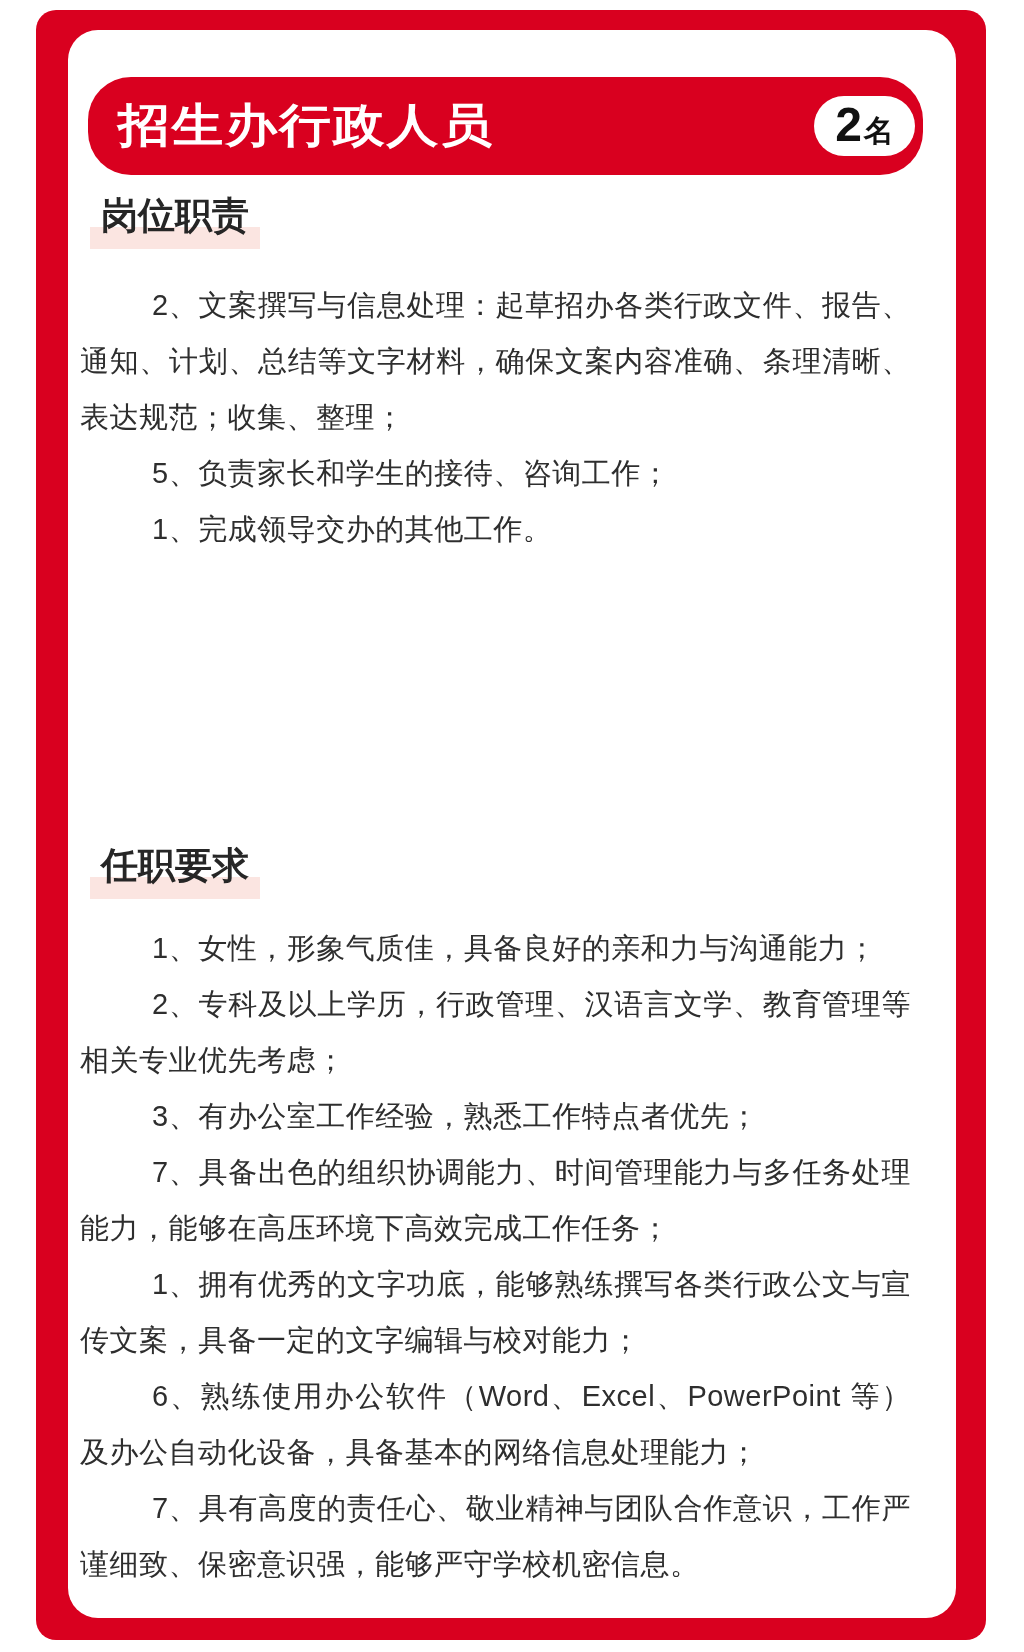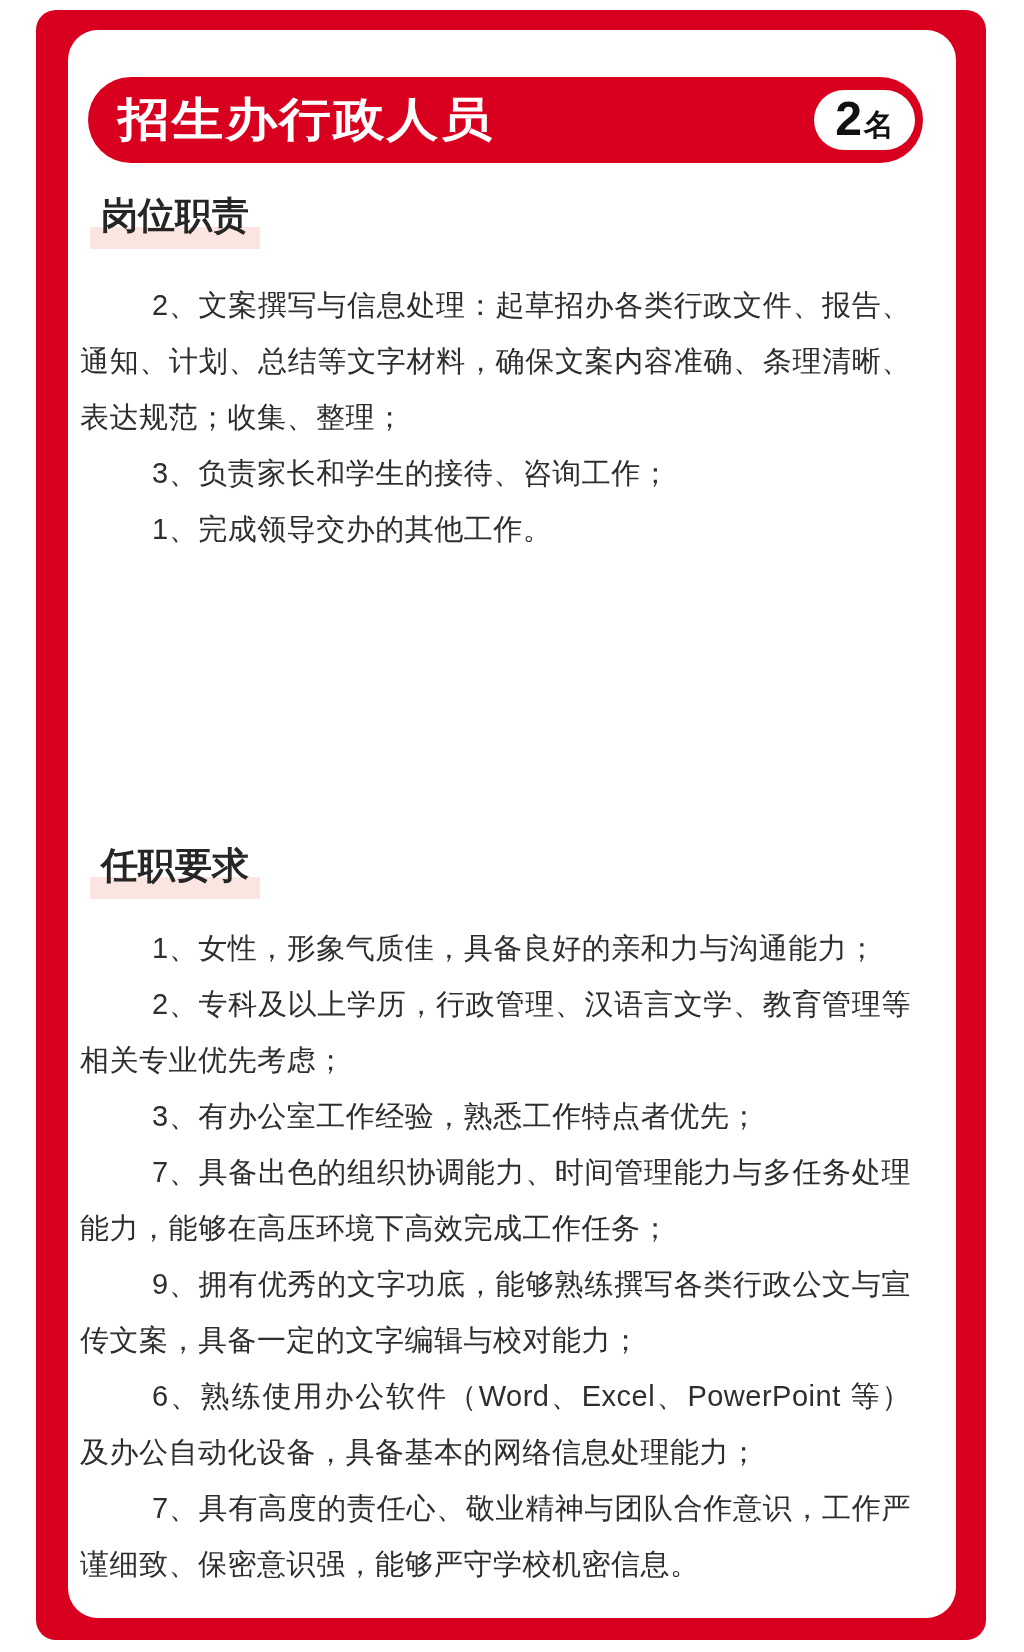--- a/index.html
+++ b/index.html
@@ -25,21 +25,21 @@
   }
   .card{
     position:absolute;
     left:32px; right:30px; top:20px; bottom:22px;
     background:#ffffff;
     border-radius:30px;
   }
   
   .title-pill{
     position:absolute;
-    left:20px; right:33px; top:47px; height:86px;
+    left:20px; right:33px; top:47px; height:98px;
     background:var(--accent-red);
     border-radius:43px;
     display:flex; align-items:center;
     padding-left:30px;
   }
   .title-pill .job-title{
     color:#ffffff;
     font-size:46px;
     font-weight:900;
     letter-spacing:2px;
@@ -119,32 +119,32 @@
         <span class="unit">名</span>
       </span>
     </div>
 
     <div class="section-heading" id="heading-duties">
       <span class="hl">岗位职责</span>
     </div>
 
     <div class="para-block" id="duties-block">
       <p>2、文案撰写与信息处理：起草招办各类行政文件、报告、通知、计划、总结等文字材料，确保文案内容准确、条理清晰、表达规范；收集、整理；</p>
-      <p>3、负责家长和学生的接待、咨询工作；</p>
+      <p>5、负责家长和学生的接待、咨询工作；</p>
       <p>1、完成领导交办的其他工作。</p>
     </div>
 
     <div class="section-heading" id="heading-requirements">
       <span class="hl">任职要求</span>
     </div>
 
     <div class="para-block" id="requirements-block">
       <p>1、女性，形象气质佳，具备良好的亲和力与沟通能力；</p>
       <p>2、专科及以上学历，行政管理、汉语言文学、教育管理等相关专业优先考虑；</p>
       <p>3、有办公室工作经验，熟悉工作特点者优先；</p>
       <p>7、具备出色的组织协调能力、时间管理能力与多任务处理能力，能够在高压环境下高效完成工作任务；</p>
-      <p>9、拥有优秀的文字功底，能够熟练撰写各类行政公文与宣传文案，具备一定的文字编辑与校对能力；</p>
+      <p>1、拥有优秀的文字功底，能够熟练撰写各类行政公文与宣传文案，具备一定的文字编辑与校对能力；</p>
       <p>6、熟练使用办公软件（Word、Excel、PowerPoint 等）及办公自动化设备，具备基本的网络信息处理能力；</p>
       <p>7、具有高度的责任心、敬业精神与团队合作意识，工作严谨细致、保密意识强，能够严守学校机密信息。</p>
     </div>
 
   </div>
 </div>
 
 </body></html>

